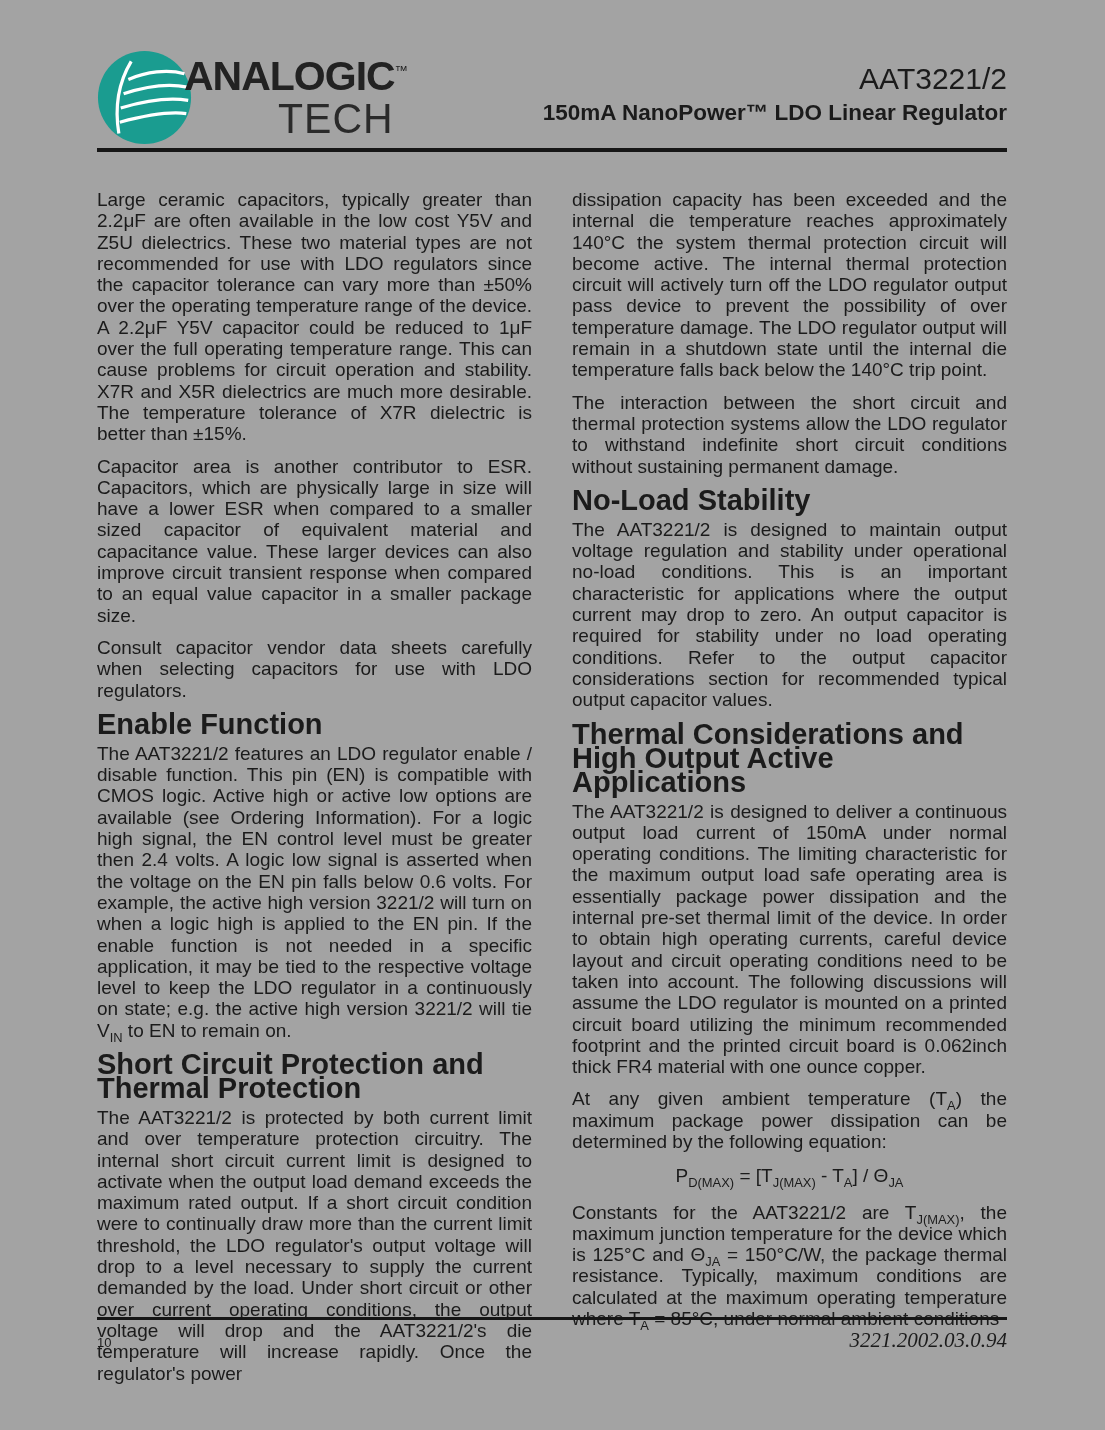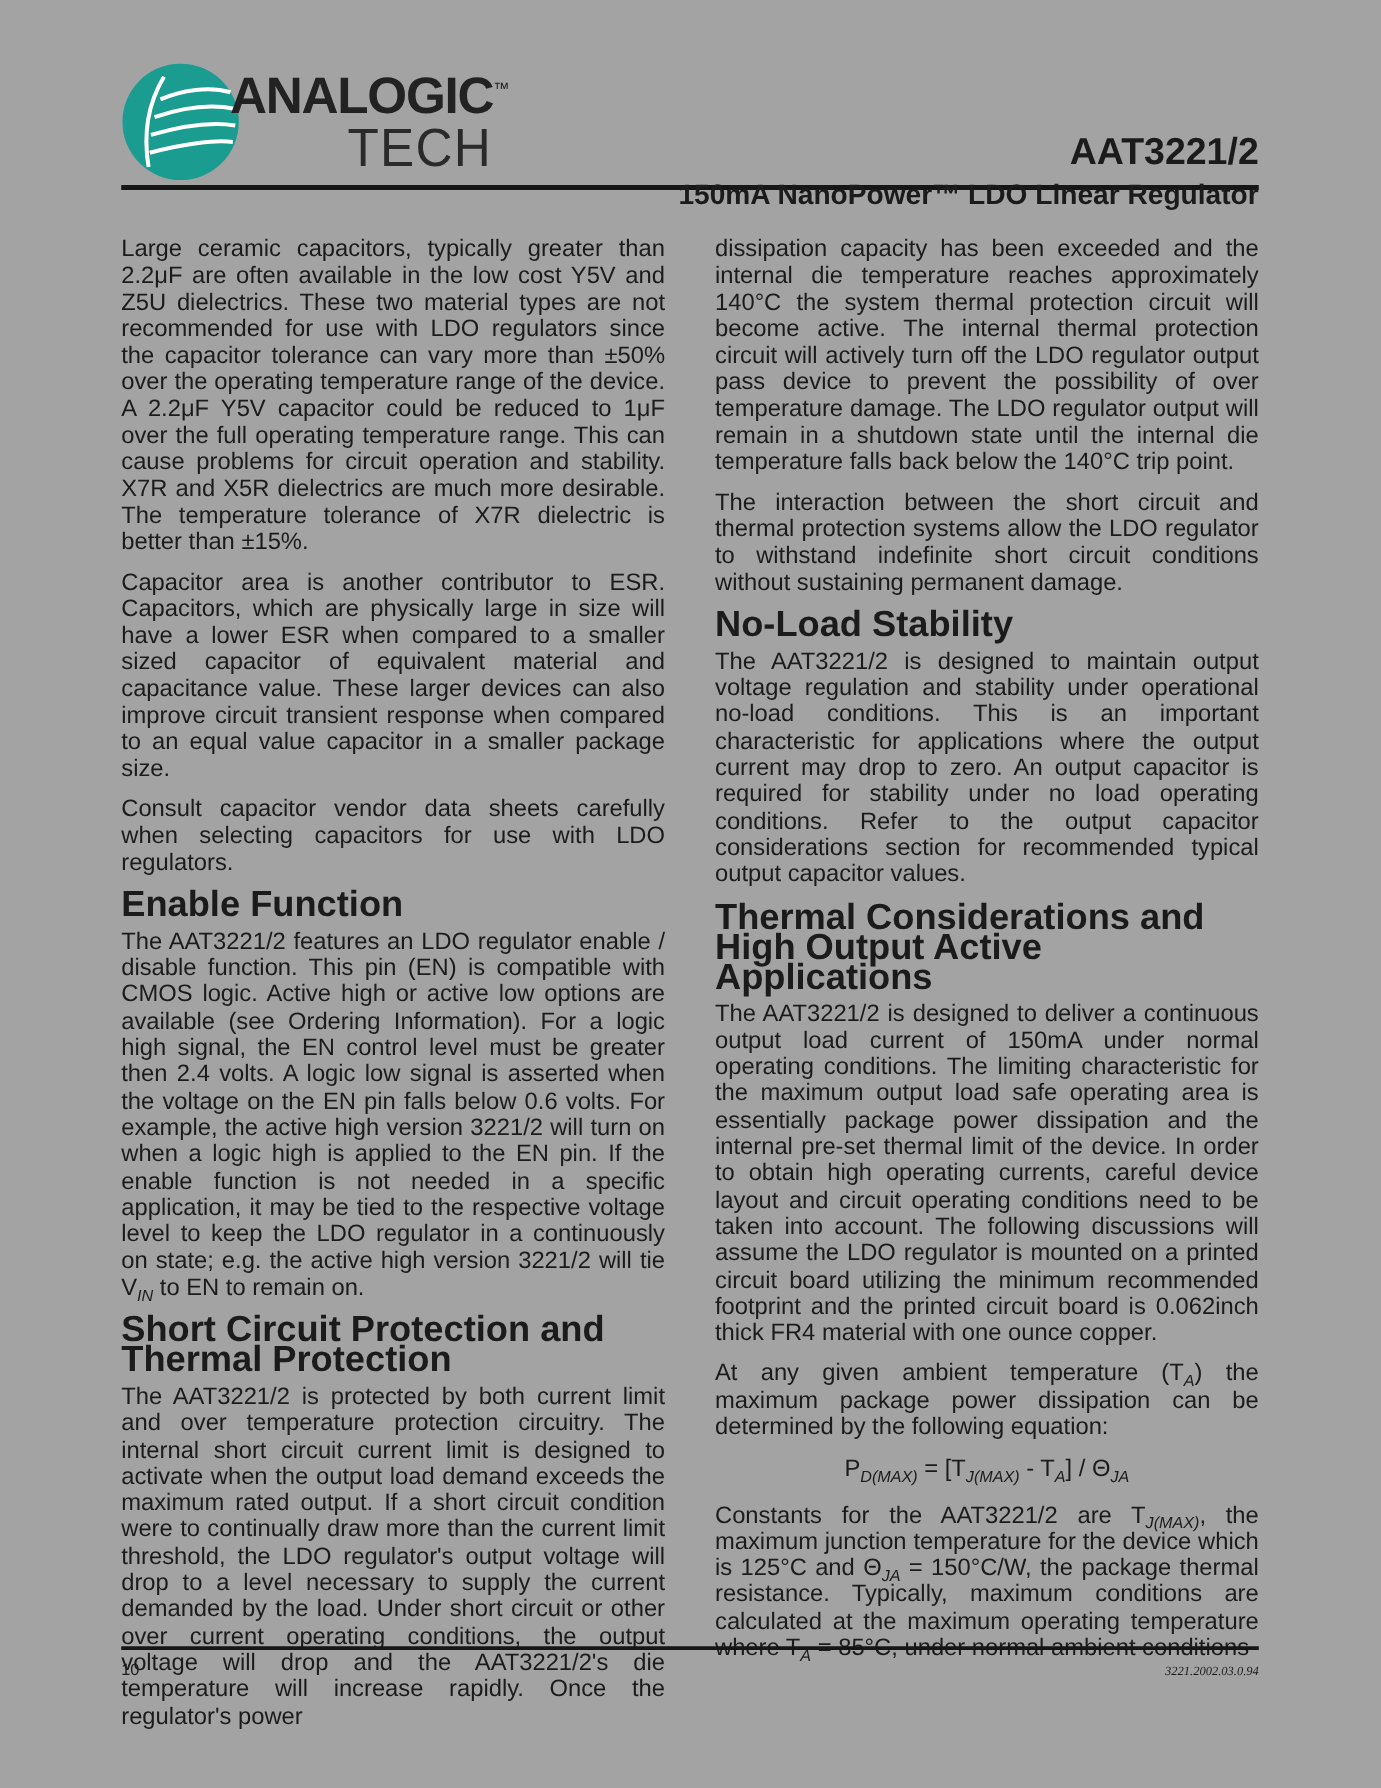--- a/index.html
+++ b/index.html
@@ -11,40 +11,40 @@
 
   
   .hdr { display:flex; justify-content:space-between; align-items:flex-start; margin-top:50px; height:98px; }
   .logo { display:flex; align-items:flex-start; }
   .logo svg { display:block; }
   .logo-text { margin-left:-8px; margin-top:6px; line-height:1; }
   .brand-top { font-size:41px; font-weight:700; letter-spacing:-1px; color:#222; white-space:nowrap; }
   .brand-top .tm { font-size:13px; font-weight:400; vertical-align:super; letter-spacing:0; }
   .brand-bottom { font-size:41px; font-weight:400; letter-spacing:1px; color:#2a2a2a; text-align:right; margin-top:1px; padding-right:14px; transform:scaleY(1.05); }
   .title-block { text-align:right; margin-top:12px; line-height:1.15; }
-  .part-number { font-size:30px; font-weight:700;margin-top:43px; }
+  .part-number { font-size:30px; font-weight:400; }
   .subtitle { font-size:22.5px; font-weight:700; margin-top:3px; }
   .rule { height:4px; background:#161616; }
   .hdr-rule { margin-top:0; }
 
   
   .columns { display:flex; gap:40px; margin-top:37px; }
   .col { flex:1 1 0; min-width:0; }
   .block { font-size:19px; line-height:21.3px; }
   .block.p { text-align:justify; margin:0 0 11px 0; }
   .block.h { font-weight:700; font-size:29px; line-height:24px; margin:11px 0 7px 0; text-align:left; }
   .block.h:first-child { margin-top:0; }
   .block.eq { text-align:center; margin:13px 0 15px 0; font-size:19px; }
-  .block sub { font-size:68%; line-height:0;font-style:italic; }
+  .block sub { font-size:68%; line-height:0; }
 
   
   .ftr-rule { position:absolute; left:97px; right:98px; top:1317px; height:3px; background:#161616; }
   .ftr { position:absolute; left:97px; right:98px; top:1328px; display:flex; justify-content:space-between; align-items:baseline; }
   .page-num { font-size:13px; color:#1b1b1b; }
-  .doc-code { font-family:"Liberation Serif", serif; font-style:italic; font-size:10px; color:#1b1b1b; }
+  .doc-code { font-family:"Liberation Serif", serif; font-style:italic; font-size:21px; color:#1b1b1b; }
 </style>
 </head>
 <body>
 
 <div class="page">
   <div class="inner">
 
     <div class="hdr">
       <div class="logo">
         <svg width="95" height="95" viewBox="0 0 100 100" aria-hidden="true">

